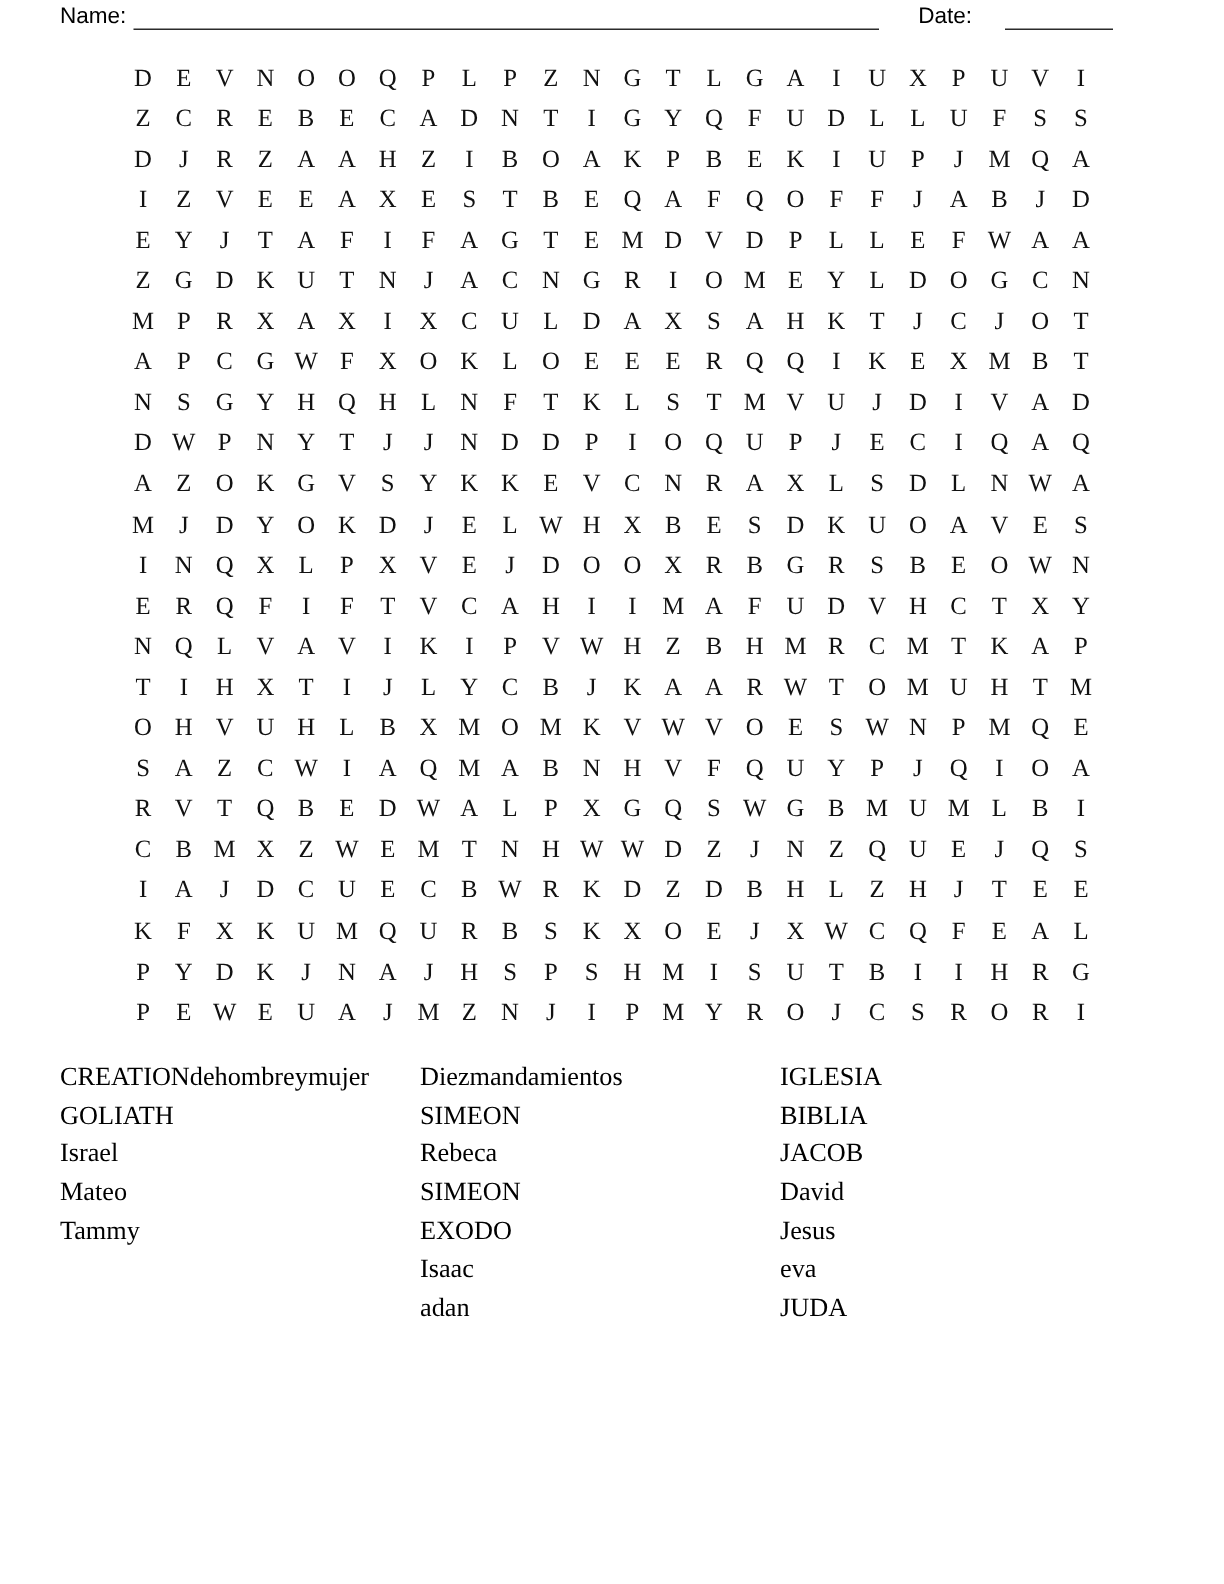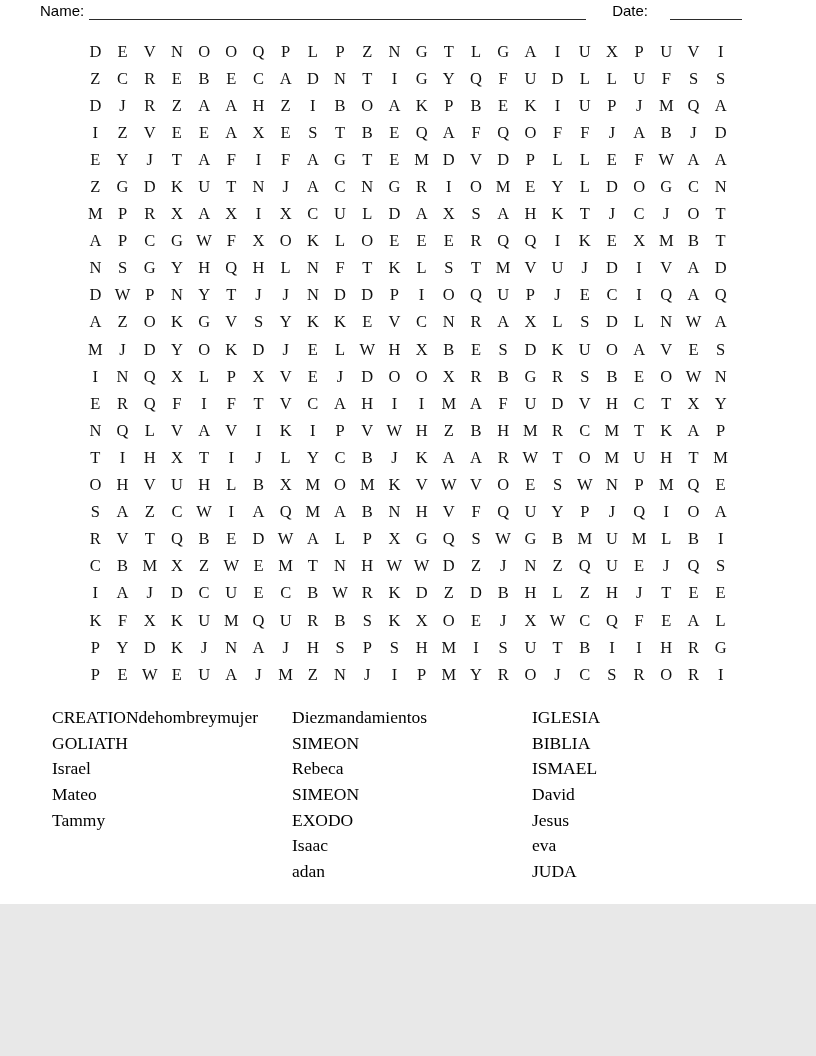--- a/index.html
+++ b/index.html
@@ -1,19 +1,19 @@
 <!DOCTYPE html>
 <html><head>
 <meta charset="utf-8">
 <style>
   * { box-sizing: border-box; }
   html, body { margin: 0; padding: 0; background: #e8e8e8; }
   .page {
     width: 816px;
-    height: 904px;
+    height: 1056px;
     margin: 0 auto;
     background: #ffffff;
     color: #000000;
     font-family: "Liberation Serif", serif;
     position: relative;
     overflow: hidden;
   }
   
   .header {
     display: flex;
@@ -55,21 +55,21 @@
     display: flex;
     align-items: center;
     justify-content: center;
     font-family: "Liberation Serif", serif;
     font-size: 16.5px;
     color: #111111;
   }
   
   .word-list {
     display: flex;
-    padding-left: 52px;
+    padding-left: 40px;
     margin-top: 17px;
   }
   .word-col { width: 240px; flex: 0 0 auto; }
   .word-item {
     font-family: "Liberation Serif", serif;
     font-size: 17.5px;
     line-height: 25.6px;
     white-space: nowrap;
   }
 </style>
@@ -725,20 +725,20 @@
         <div class="word-item">SIMEON</div>
         <div class="word-item">Rebeca</div>
         <div class="word-item">SIMEON</div>
         <div class="word-item">EXODO</div>
         <div class="word-item">Isaac</div>
         <div class="word-item">adan</div>
       </div>
       <div class="word-col">
         <div class="word-item">IGLESIA</div>
         <div class="word-item">BIBLIA</div>
-        <div class="word-item">ISMAEL</div>
+        <div class="word-item">JACOB</div>
         <div class="word-item">David</div>
         <div class="word-item">Jesus</div>
         <div class="word-item">eva</div>
         <div class="word-item">JUDA</div>
       </div>
     </div>
 </div>
 
 </body></html>

